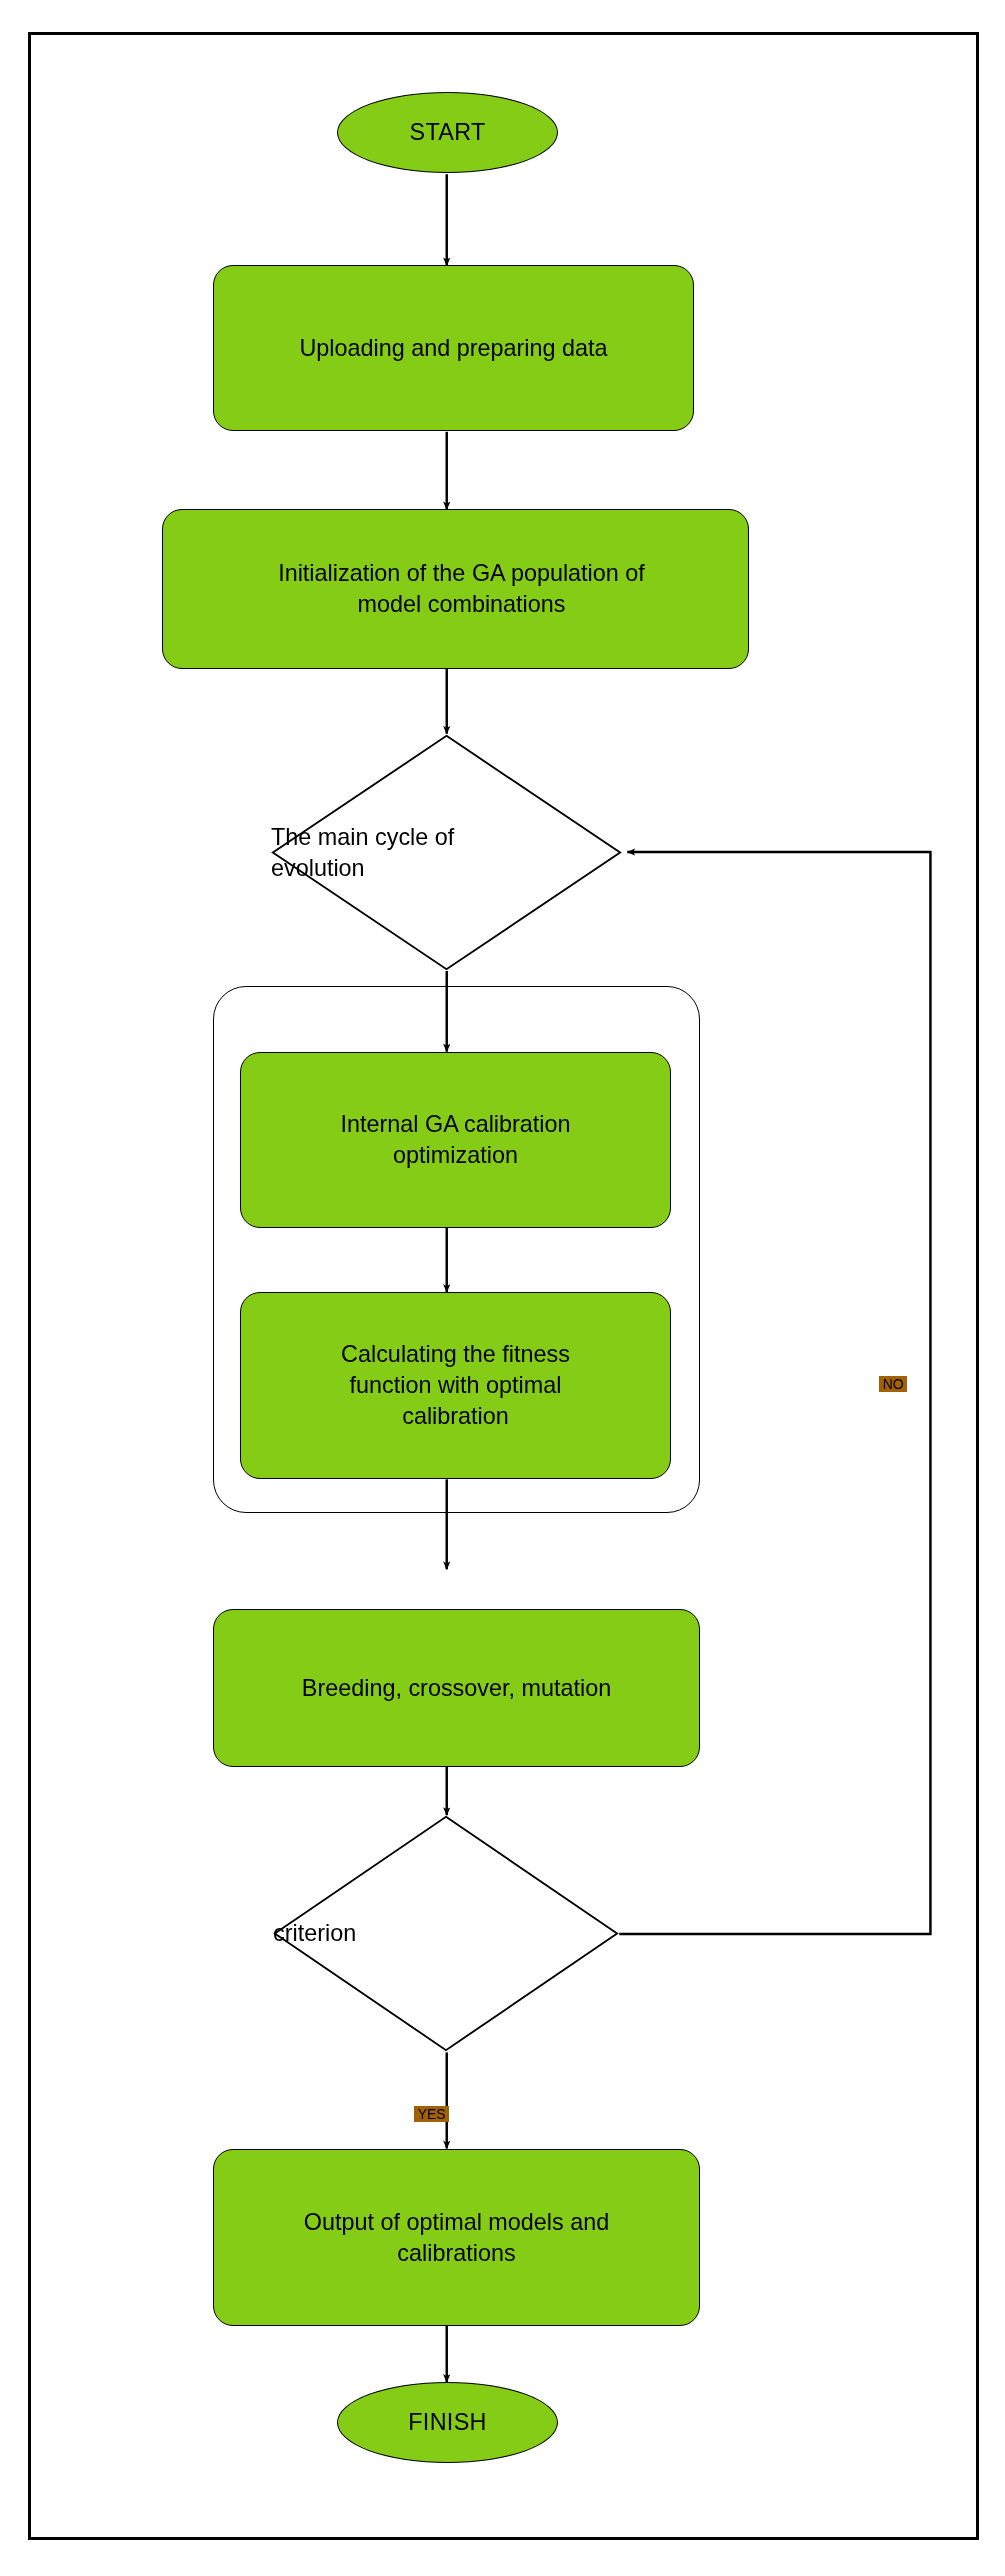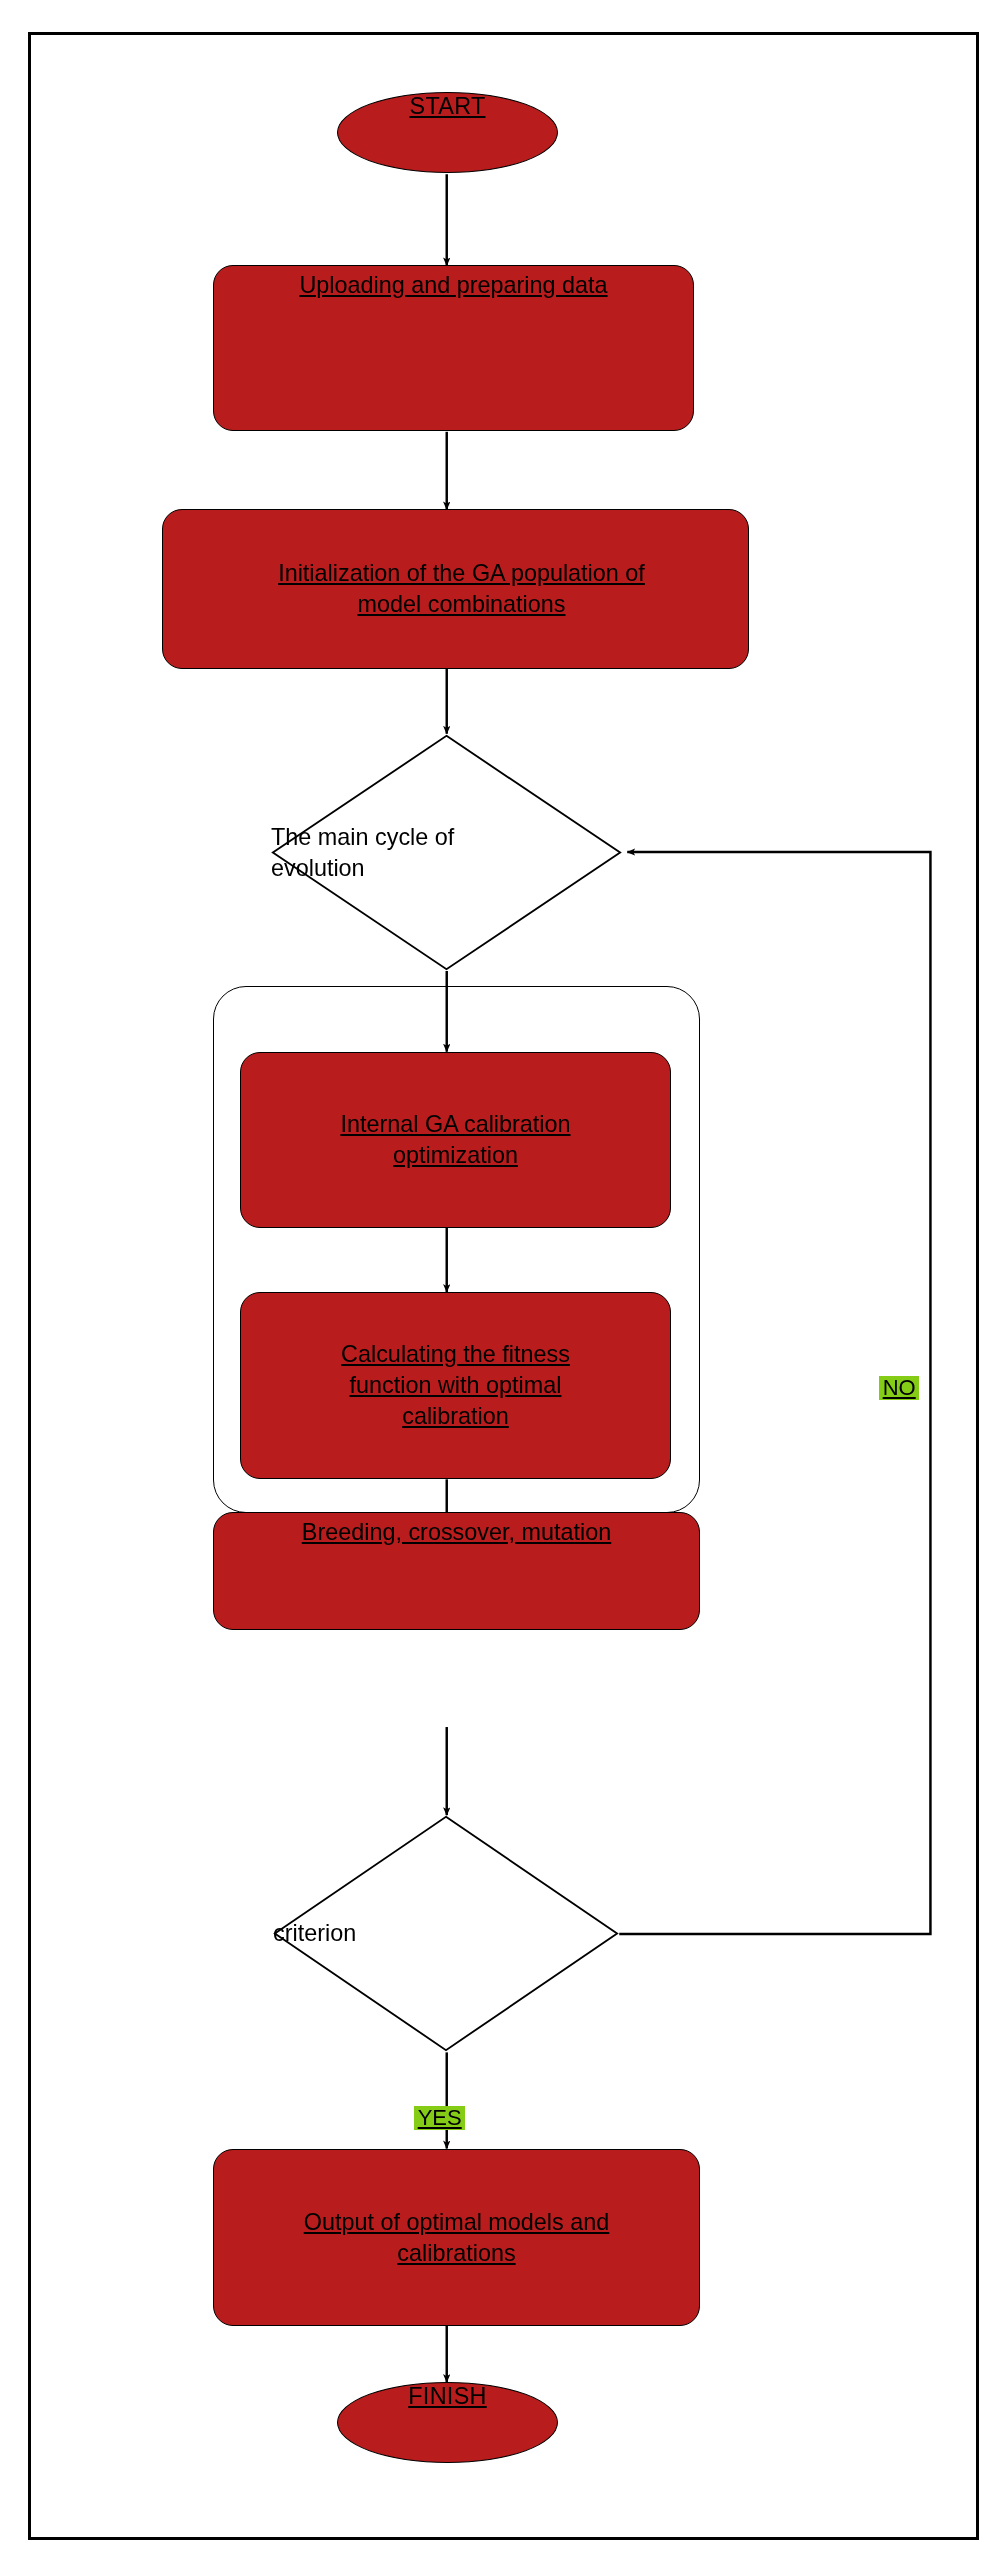--- a/index.html
+++ b/index.html
@@ -25,25 +25,25 @@
   }
   #canvas{
     position:absolute;
     left:0; top:0;
     width:1005px; height:2576px;
   }
   .node{
     position:absolute;
     box-sizing:border-box;
     display:flex;
+    align-items:center;
     justify-content:center;
     text-align:center;
-    background:#b91c1c;
+    background:#84cc16;
     color:#000000;
-    text-decoration:underline;
   }
   .proc{
     border:1.8px solid #000000;
     border-radius:20px;
     font-size:23.4px;
     line-height:1.32;
     padding:3.7px 10px;
   }
   .group-box{
     position:absolute;
@@ -72,26 +72,25 @@
     position:relative;
     z-index:2;
     text-align:left;
     font-size:23.4px;
     line-height:1.32;
     width:100%;
     color:#000000;
   }
   .edge-label{
     position:absolute;
-    font-size:22px;
+    font-size:14px;
     color:#000000;
-    background:#84cc16;
+    background:#a16207;
     padding:1.2px 3.7px;
     line-height:1;
-    text-decoration:underline;
   }
 </style>
 </head>
 <body>
 
 <div id="page">
 
   <div id="frame"></div>
 
   <svg id="canvas" viewBox="0 0 1631 4179" xmlns="http://www.w3.org/2000/svg">
@@ -151,21 +150,21 @@
     <span>Internal GA calibration</span>
     <span>optimization</span>
   </div>
 
   <div class="node proc" style="left:240px; top:1292px; width:431px; height:187px; flex-direction:column;">
     <span>Calculating the fitness</span>
     <span>function with optimal</span>
     <span>calibration</span>
   </div>
 
-  <div class="node proc" style="left:213px; top:1512px; width:487px; height:118px;">
+  <div class="node proc" style="left:213px; top:1609px; width:487px; height:158px;">
     <span>Breeding, crossover, mutation</span>
   </div>
 
   <div class="diamond-wrap" style="left:273px; top:1815px; width:346px; height:237px;">
     <svg class="diamond-shape" viewBox="0 0 562 385" preserveAspectRatio="none" xmlns="http://www.w3.org/2000/svg">
       <polygon points="281,3 559,192.5 281,382 3,192.5" fill="#ffffff" stroke="#000000" stroke-width="3"></polygon>
     </svg>
     <div class="diamond-label">
       <div>criterion</div>
     </div>

